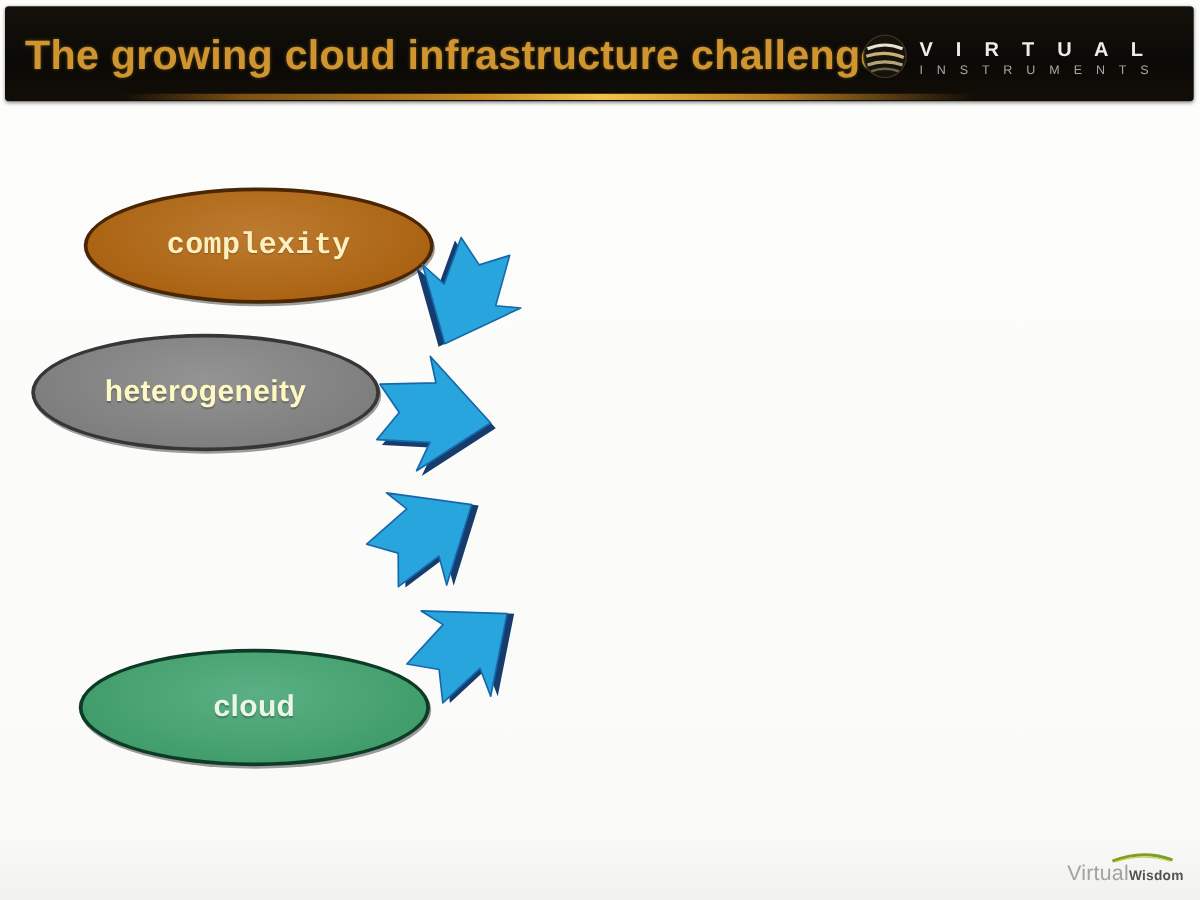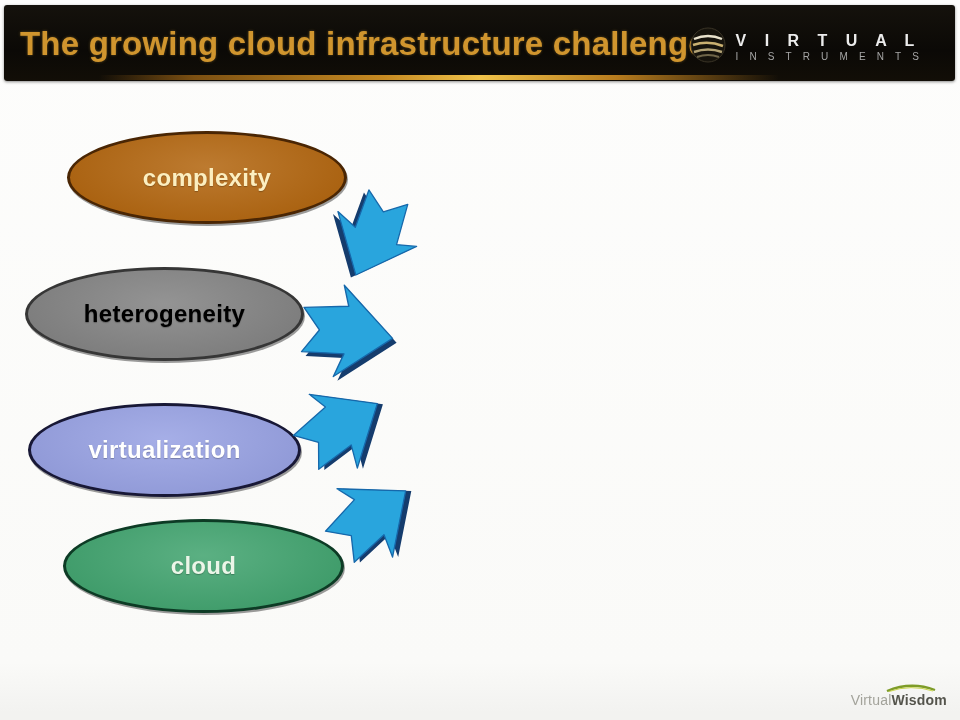--- a/index.html
+++ b/index.html
@@ -44,35 +44,35 @@
     display:flex;align-items:center;justify-content:center;
   }
   .node::before{
     content:"";position:absolute;inset:0;border-radius:50%;
     background:radial-gradient(ellipse at 50% 38%, rgba(255,255,255,.14), rgba(0,0,0,.06) 85%);
   }
   .node-label{
     position:relative;font-size:24px;font-weight:bold;letter-spacing:.3px;
     text-shadow:0 1px 1px rgba(0,0,0,.25);
   }
-  .node-0{left:67px;top:131px;width:274px;height:87px;}
+  .node-0{left:67px;top:150px;width:274px;height:87px;font-family:Liberation Mono, monospace;}
   .node-1{left:25px;top:267px;width:273px;height:88px;}
   .node-2{left:28px;top:403px;width:267px;height:88px;}
   .node-3{left:63px;top:519px;width:275px;height:88px;}
 
   
   .arrows{position:absolute;left:0;top:0;width:960px;height:720px;}
 
   
   .footer-brand{
     position:absolute;right:13px;bottom:12px;text-align:right;line-height:1;
   }
   .footer-arc{display:block;margin:0 auto 0 34px;}
-  .fb1{font-size:14px;color:#a3a39b;letter-spacing:.2px;}
-  .fb2{font-size:14px;color:#54544c;font-weight:bold;letter-spacing:.2px;}
+  .fb1{font-size:17px;color:#a3a39b;letter-spacing:.2px;}
+  .fb2{font-size:11px;color:#54544c;font-weight:bold;letter-spacing:.2px;}
   .bottom-strip{position:absolute;left:0;bottom:0;width:100%;height:9px;background:#f2f2f0;}
 </style>
 </head>
 <body>
 
 <div class="slide">
 
   <div class="header">
     <div class="header-title" style="color: rgb(208, 149, 46);">The growing cloud infrastructure challenge</div>
     <div class="header-glow"></div>
@@ -92,24 +92,21 @@
         <span class="brand-line1">V I R T U A L</span>
         <span class="brand-line2">I N S T R U M E N T S</span>
       </span>
     </div>
   </div>
 
   <div class="node node-0" style="background: rgb(178, 101, 14); border-color: rgb(74, 38, 4);">
     <span class="node-label" style="color: rgb(252, 239, 192);">complexity</span>
   </div>
   <div class="node node-1" style="background: rgb(130, 130, 130); border-color: rgb(54, 54, 54);">
-    <span class="node-label" style="color: #000000;">heterogeneity</span>
-  </div>
-  <div class="node node-2" style="background: rgb(151, 161, 227); border-color: rgb(24, 24, 54);">
-    <span class="node-label" style="color: rgb(255, 255, 255);">virtualization</span>
+    <span class="node-label" style="color: #fef9c3;">heterogeneity</span>
   </div>
   <div class="node node-3" style="background: rgb(64, 163, 110); border-color: rgb(13, 59, 37);">
     <span class="node-label" style="color: rgb(235, 246, 232);">cloud</span>
   </div>
 
   <svg class="arrows" viewBox="0 0 960 720">
     <defs>
       <g id="arrow-shape">
         <polygon class="arrow-shadow" transform="translate(5,4)" points="0,30 48,22 40,0 100,50 42,100 50,74 4,78 20,52" fill="#153c6d"></polygon>
         <polygon class="arrow-main" stroke-width="1.5" stroke-linejoin="round" points="0,30 48,22 40,0 100,50 42,100 50,74 4,78 20,52" fill="#29a5dd" stroke="#1668ab"></polygon>

